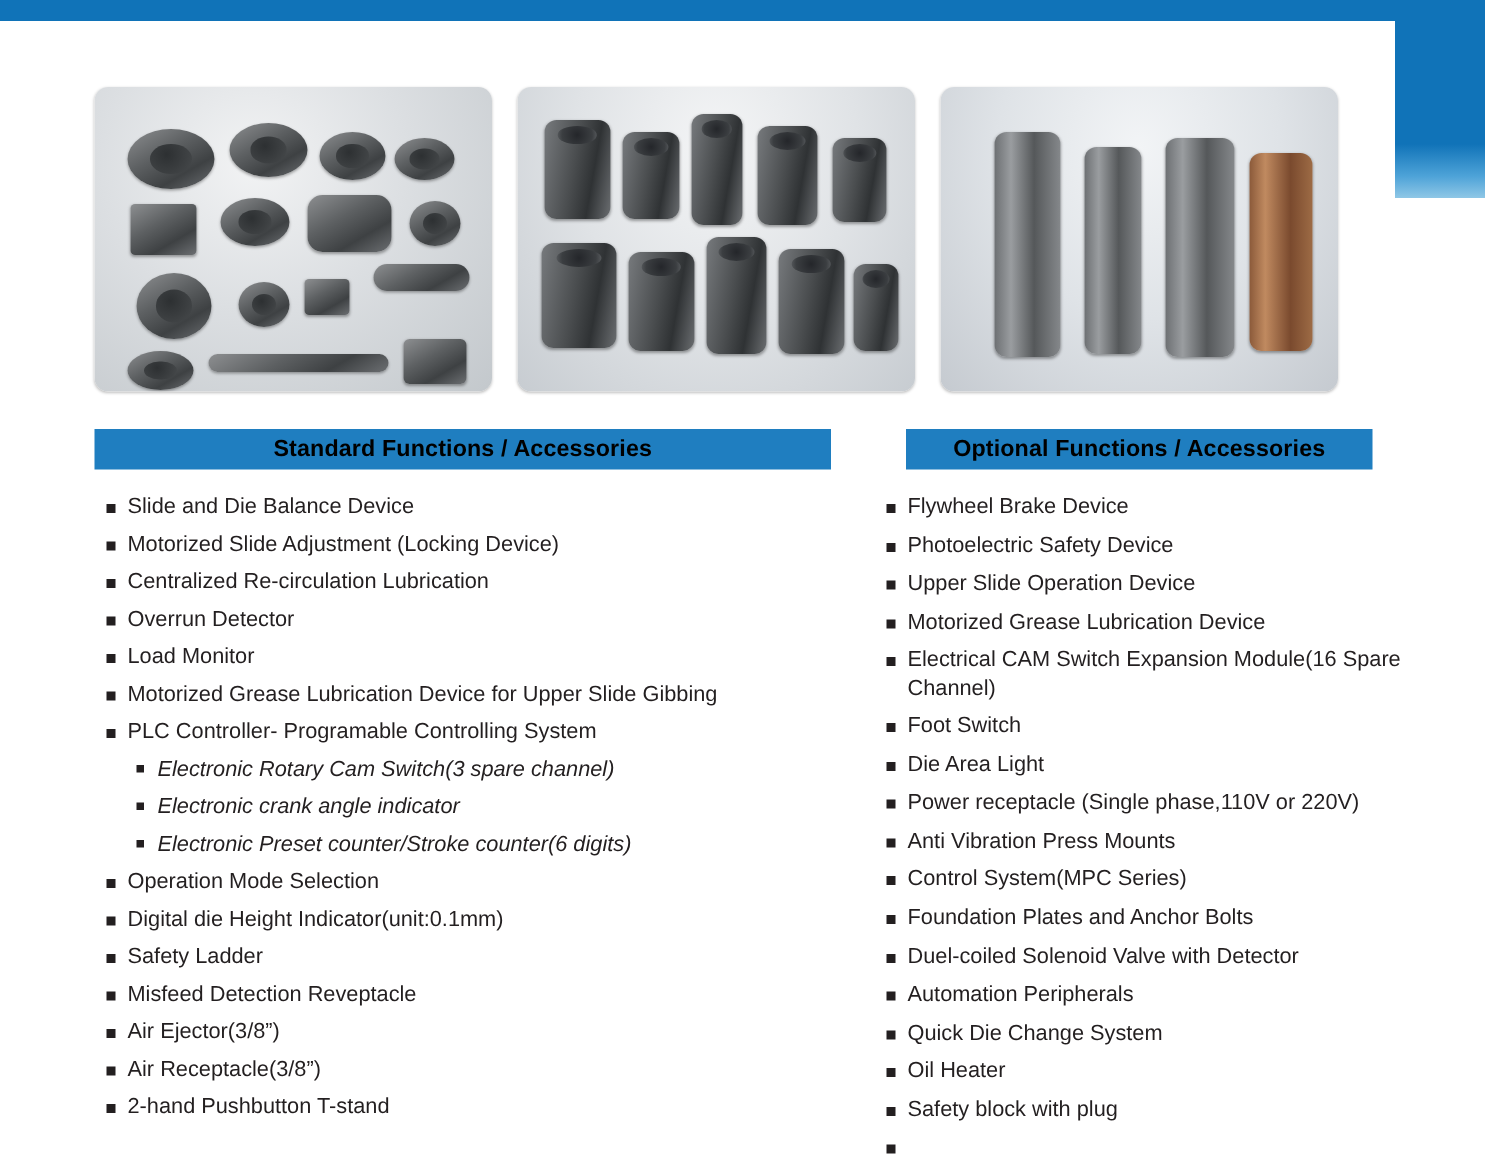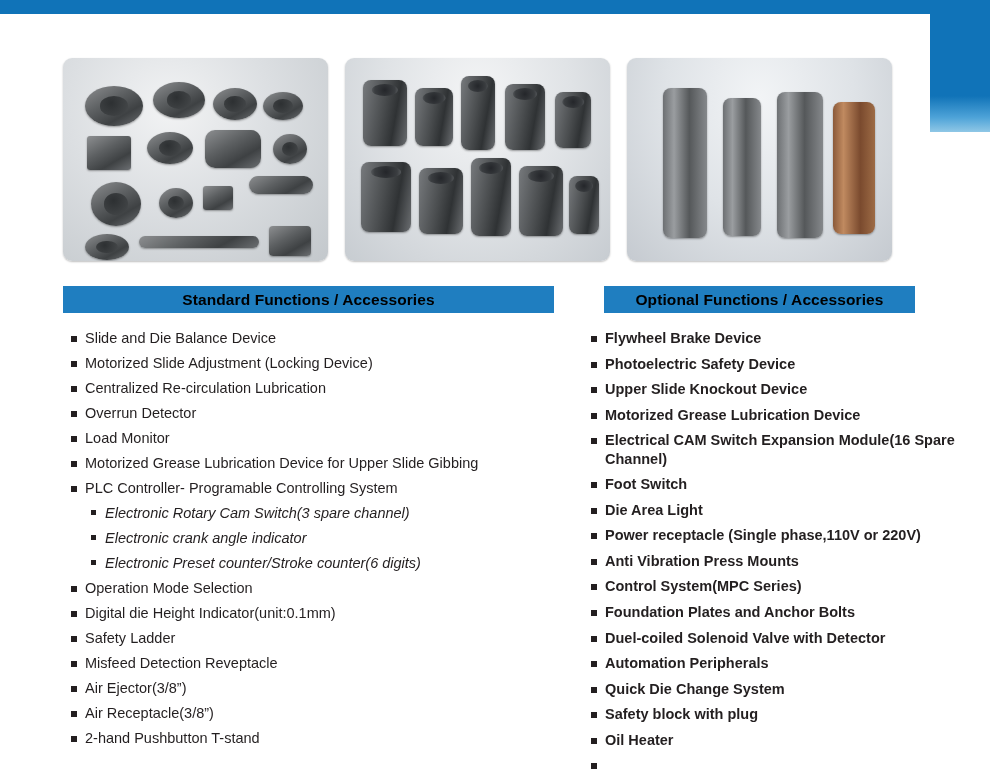--- a/index.html
+++ b/index.html
@@ -127,21 +127,21 @@
   #head-standard { top: 286px; left: 63px; width: 491px; }
   #head-optional { top: 286px; left: 604px; width: 311px; }
 
   
   .col {
     position: absolute;
     font-size: 14.5px;
     color: #231f20;
   }
   #col-standard { top: 329px; left: 63px; width: 500px; }
-  #col-optional { top: 329px; left: 583px; width: 400px; font-weight: bold; }
+  #col-optional { top: 329px; left: 583px; width: 400px; }
 
   ul.bullets {
     list-style: none;
     margin: 0; padding: 0;
   }
   ul.bullets > li {
     position: relative;
     padding-left: 22px;
     margin-bottom: 6.5px;
     line-height: 1.28;
@@ -263,31 +263,31 @@
       <li><span>Air Ejector(3/8”)</span></li>
       <li><span>Air Receptacle(3/8”)</span></li>
       <li><span>2-hand Pushbutton T-stand</span></li>
     </ul>
   </div>
 
   <div class="col" id="col-optional">
     <ul class="bullets">
       <li><span>Flywheel Brake Device</span></li>
       <li><span>Photoelectric Safety Device</span></li>
-      <li><span>Upper Slide Knockout Device</span></li>
+      <li><span>Upper Slide Operation Device</span></li>
       <li><span>Motorized Grease Lubrication Device</span></li>
       <li><span>Electrical CAM Switch Expansion Module(16 Spare Channel)</span></li>
       <li><span>Foot Switch</span></li>
       <li><span>Die Area Light</span></li>
       <li><span>Power receptacle (Single phase,110V or 220V)</span></li>
       <li><span>Anti Vibration Press Mounts</span></li>
       <li><span>Control System(MPC Series)</span></li>
       <li><span>Foundation Plates and Anchor Bolts</span></li>
       <li><span>Duel-coiled Solenoid Valve with Detector</span></li>
       <li><span>Automation Peripherals</span></li>
       <li><span>Quick Die Change System</span></li>
+      <li><span>Oil Heater</span></li>
       <li><span>Safety block with plug</span></li>
-      <li><span>Oil Heater</span></li>
       <li></li>
     </ul>
   </div>
 
 </div>
 
 </body></html>

